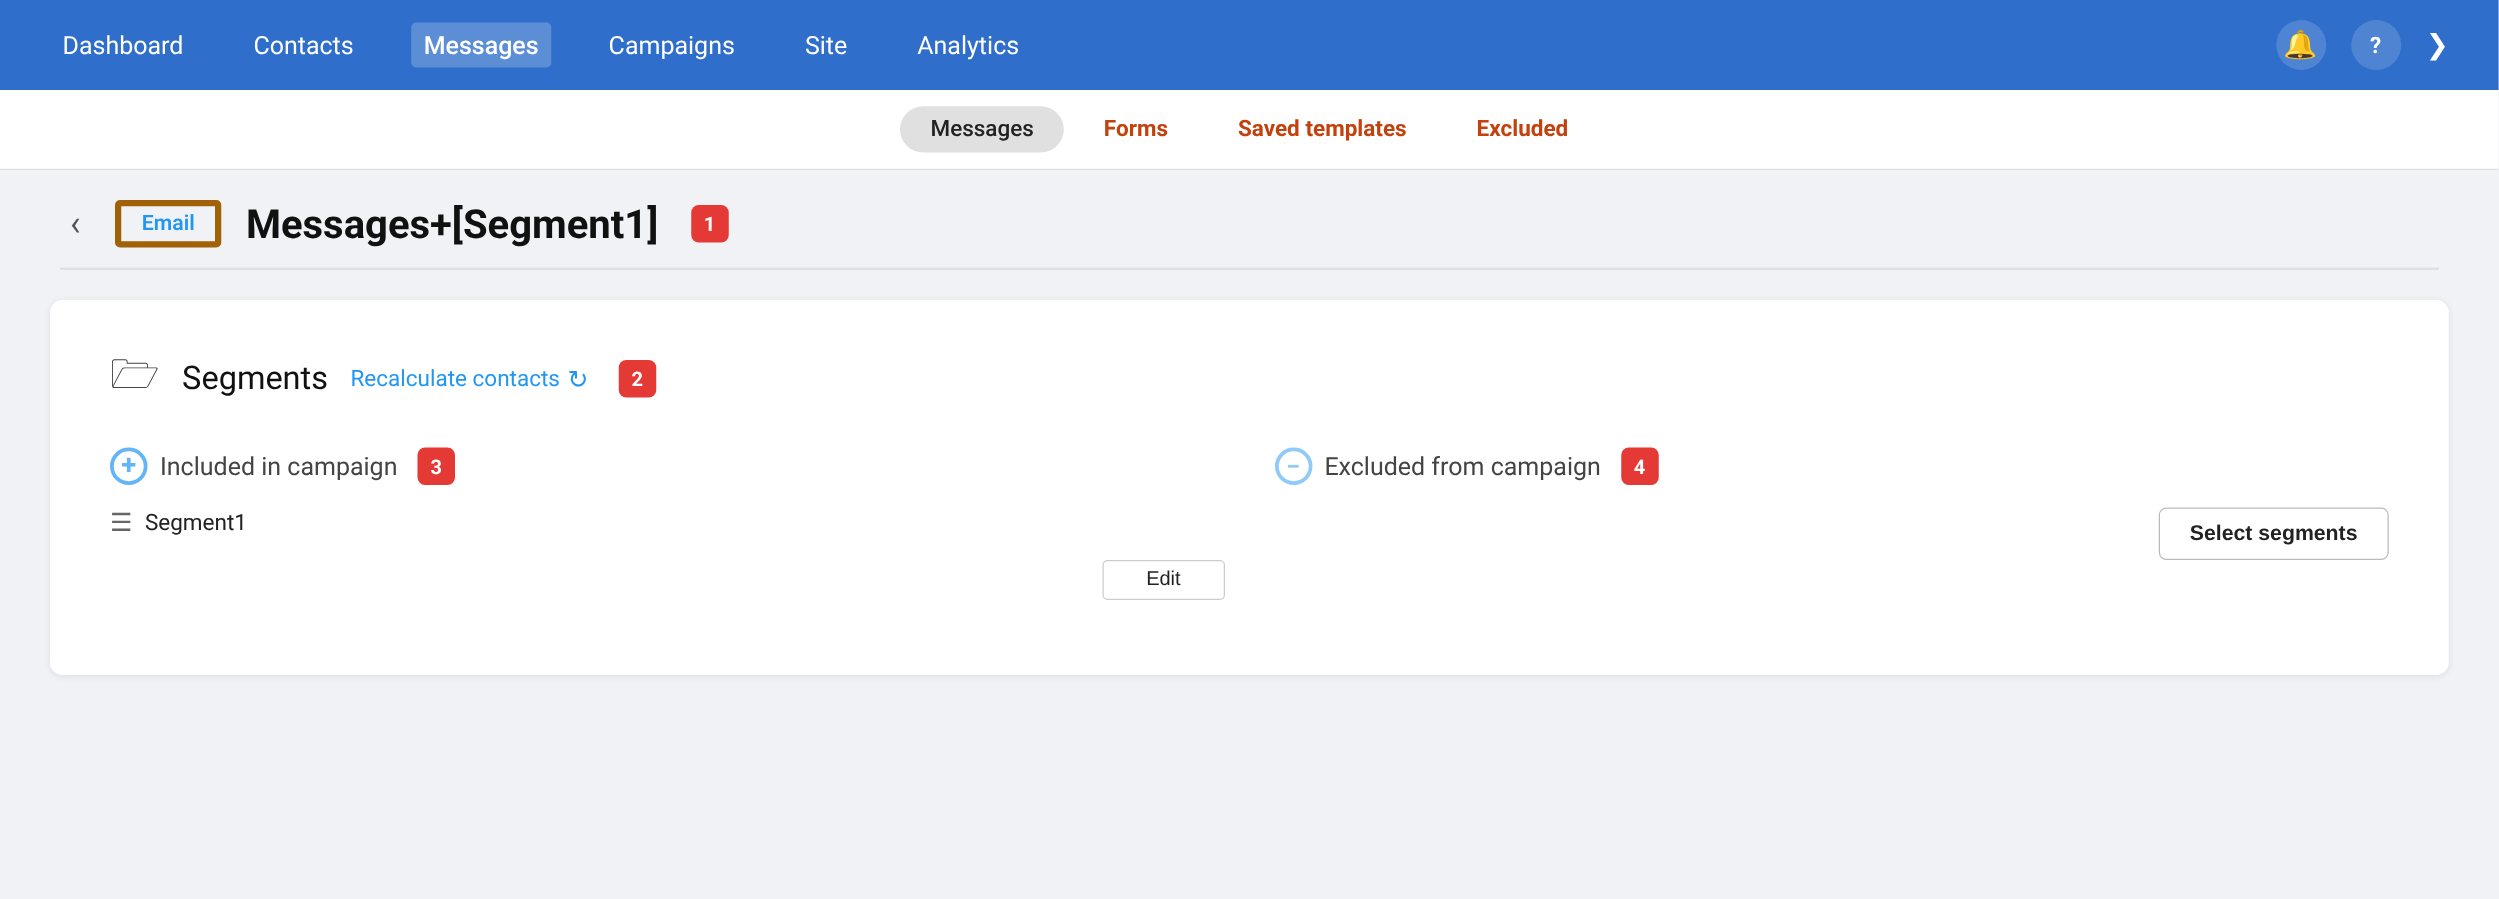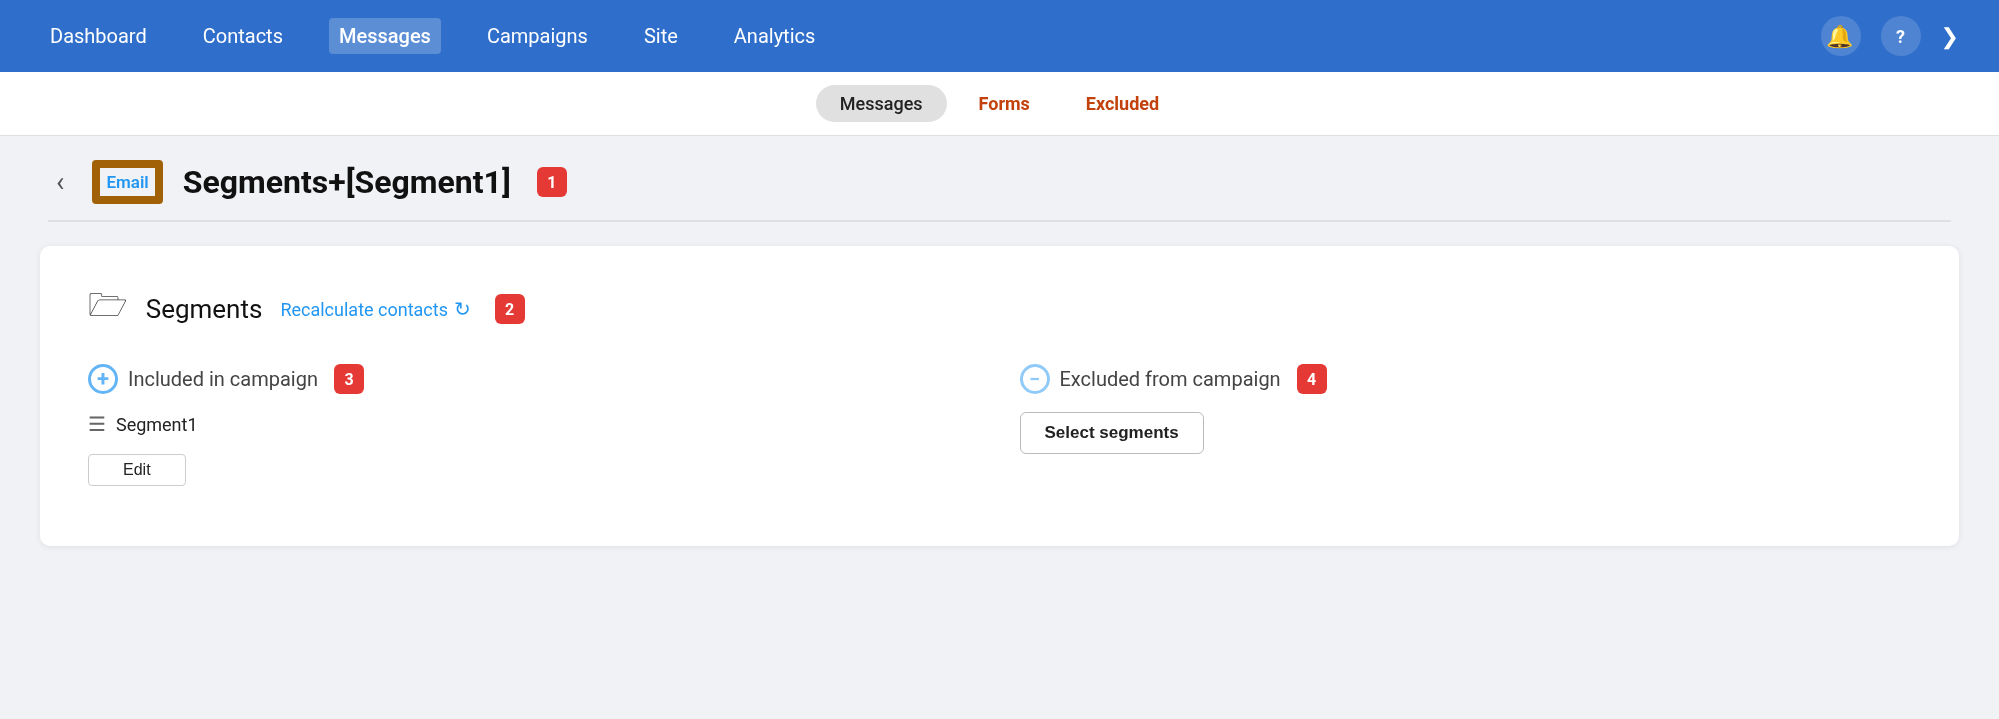--- a/index.html
+++ b/index.html
@@ -1,15 +1,15 @@
 <!DOCTYPE html>
 <html><head>
   <meta charset="utf-8">
   <style>
-    * { box-sizing: border-box; margin: 0; padding: 0; }
+    * { box-sizing: border-box; margin: 0; padding: 0; text-align: right; }
     body {
       font-family: -apple-system, BlinkMacSystemFont, 'Segoe UI', Roboto, Arial, sans-serif;
       background: #f0f2f5;
       min-height: 719px;
       width: 1999px;
     }
 
     
     .top-nav {
       background: #2f6fcb;
@@ -92,25 +92,25 @@
       padding: 24px 48px 16px 48px;
     }
     .back-btn {
       font-size: 28px;
       color: #555;
       cursor: pointer;
       padding: 4px 8px;
       line-height: 1;
     }
     .tag-email {
-      border: 8px solid #a16207;
+      border: 5px solid #a16207;
       color: #2196f3;
       font-size: 17px;
       font-weight: 600;
-      padding: 4px 6px;
+      padding: 4px 16px;
       border-radius: 4px;
     }
     .page-title {
       font-size: 32px;
       font-weight: 700;
       color: #111;
     }
     .badge {
       display: inline-flex;
       align-items: center;
@@ -271,27 +271,28 @@
   <div class="top-nav-right">
     <div class="nav-icon-btn">🔔</div>
     <div class="nav-icon-btn" style="font-size:18px;font-weight:700;">?</div>
     <div class="nav-chevron">❯</div>
   </div>
 </nav>
 
 <nav class="sub-nav">
   <div class="sub-nav-item active">Messages</div>
   <div class="sub-nav-item">Forms</div>
+  <div class="sub-nav-item">Saved templates</div>
   <div class="sub-nav-item">Excluded</div>
 </nav>
 
 <div class="page-header">
   <span class="back-btn">‹</span>
   <span class="tag-email">Email</span>
-  <span class="page-title">Segments+[Segment1]</span>
+  <span class="page-title">Messages+[Segment1]</span>
   <span class="badge">1</span>
 </div>
 <hr class="title-underline">
 
 <div class="main-card">
 
   <div class="segments-header">
     <span class="folder-icon">🗁</span>
     <span class="segments-title">Segments</span>
     <span class="recalculate-btn">

